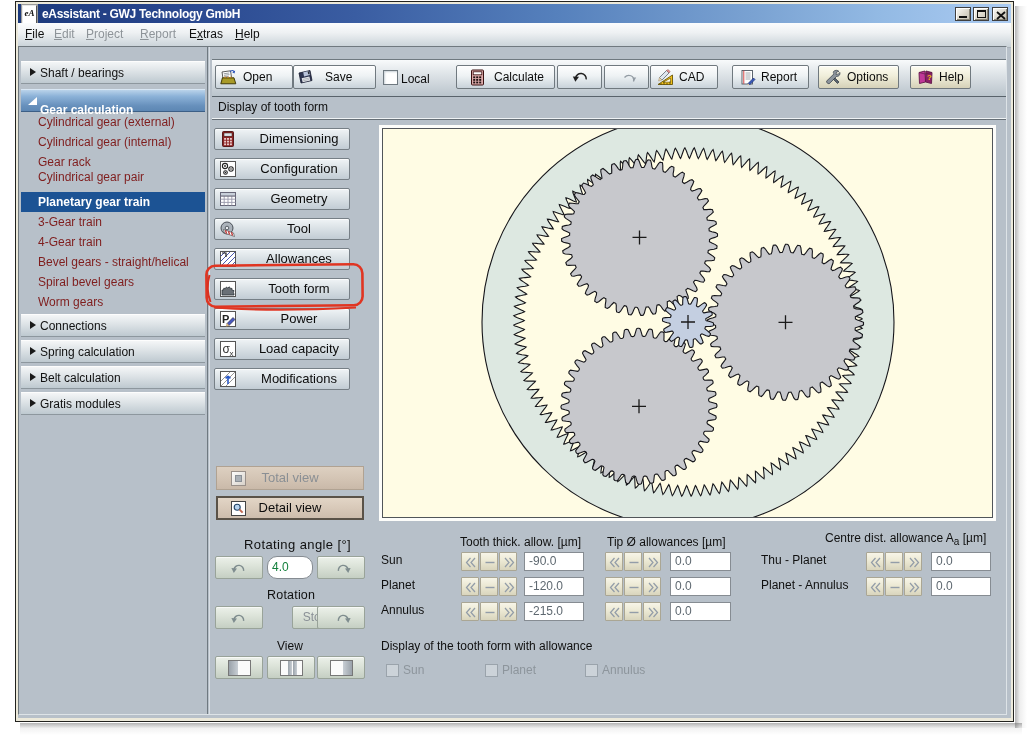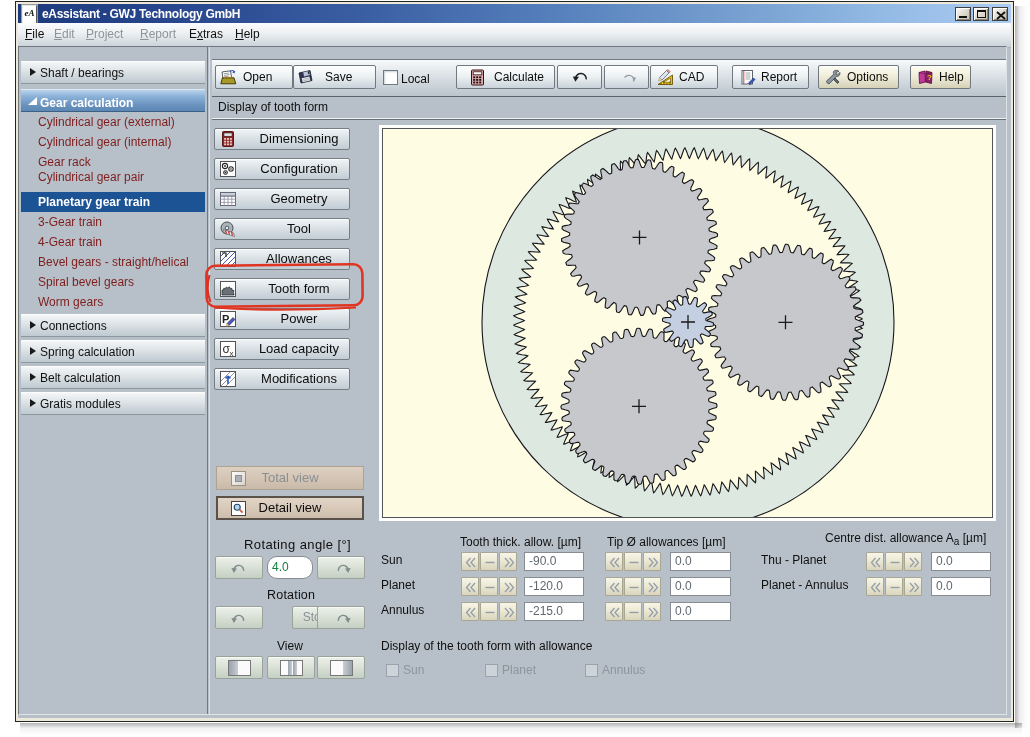--- a/index.html
+++ b/index.html
@@ -18,21 +18,21 @@
 .u{text-decoration:underline;}
 .dim{color:#8e9499;}
 
 #content{position:absolute;left:2px;top:44px;width:989px;height:669px;background:#b7c0c9;border-left:1px solid #70797f;border-top:1px solid #70797f;border-right:1px solid #dde3e7;border-bottom:1px solid #dde3e7;}
 
 .navhead{position:absolute;left:2px;width:184px;height:23px;background:linear-gradient(180deg,#f4f6f7 0%,#e2e7ea 35%,#bec9d0 100%);border-top:1px solid #fdfdfd;border-bottom:1px solid #8d979e;font-size:12px;color:#111;line-height:21px;}
 .navhead .tri{position:absolute;left:9px;top:6px;width:0;height:0;border-left:6px solid #1a1a1a;border-top:4.5px solid transparent;border-bottom:4.5px solid transparent;}
 .navhead .lbl{position:absolute;left:19px;top:1px;}
 #ghead{position:absolute;left:2px;width:184px;height:23px;background:linear-gradient(180deg,#bad3ea 0%,#8cb2d8 30%,#6790bc 75%,#5d87b4 100%);border-top:1px solid #d9e7f4;border-bottom:1px solid #3c5f86;font-size:12px;color:#fff;font-weight:bold;line-height:21px;}
 #ghead .tri{position:absolute;left:7px;top:7px;width:0;height:0;border-bottom:8px solid #fff;border-left:9px solid transparent;}
-#ghead .lbl{position:absolute;left:19px;top:3px;}
+#ghead .lbl{position:absolute;left:19px;top:10px;}
 .navitem{position:absolute;left:2px;width:184px;height:20px;font-size:12px;color:#7f1d1d;line-height:20px;padding-left:17px;}
 #navsel{position:absolute;left:2px;width:184px;height:20px;background:#1c5394;font-size:12px;color:#fff;font-weight:bold;line-height:20px;padding-left:17px;}
 
 #toolbar{position:absolute;left:193px;top:12px;width:794px;height:38px;background:linear-gradient(180deg,#f8fafb 0%,#e4e9ec 30%,#bac4cc 100%);border-top:1px solid #6f7980;border-bottom:1px solid #59636b;}
 .tbtn{position:absolute;top:5px;height:24px;background:linear-gradient(180deg,#fdfefe 0%,#eef2f4 45%,#c9d3da 100%);border:1px solid #70797f;border-radius:2px;box-shadow:inset 0 1px 0 #fff;font-size:12px;color:#0c0c0c;}
 .tbtn .ic{position:absolute;left:6px;top:3px;width:17px;height:17px;}
 .tbtn .tx{position:absolute;left:28px;top:4px;}
 .tbeige{background:linear-gradient(180deg,#fdfcf1 0%,#f0eeda 45%,#d5d1b8 100%);}
 
 .mbtn{position:absolute;left:195px;width:136px;height:22px;background:linear-gradient(180deg,#f0f4f6 0%,#dde4e8 40%,#c2ccd4 100%);border:1px solid #767f86;border-radius:2px;box-shadow:inset 0 1px 0 #fbfcfd;font-size:13px;color:#0c0c0c;text-align:center;line-height:20px;}

